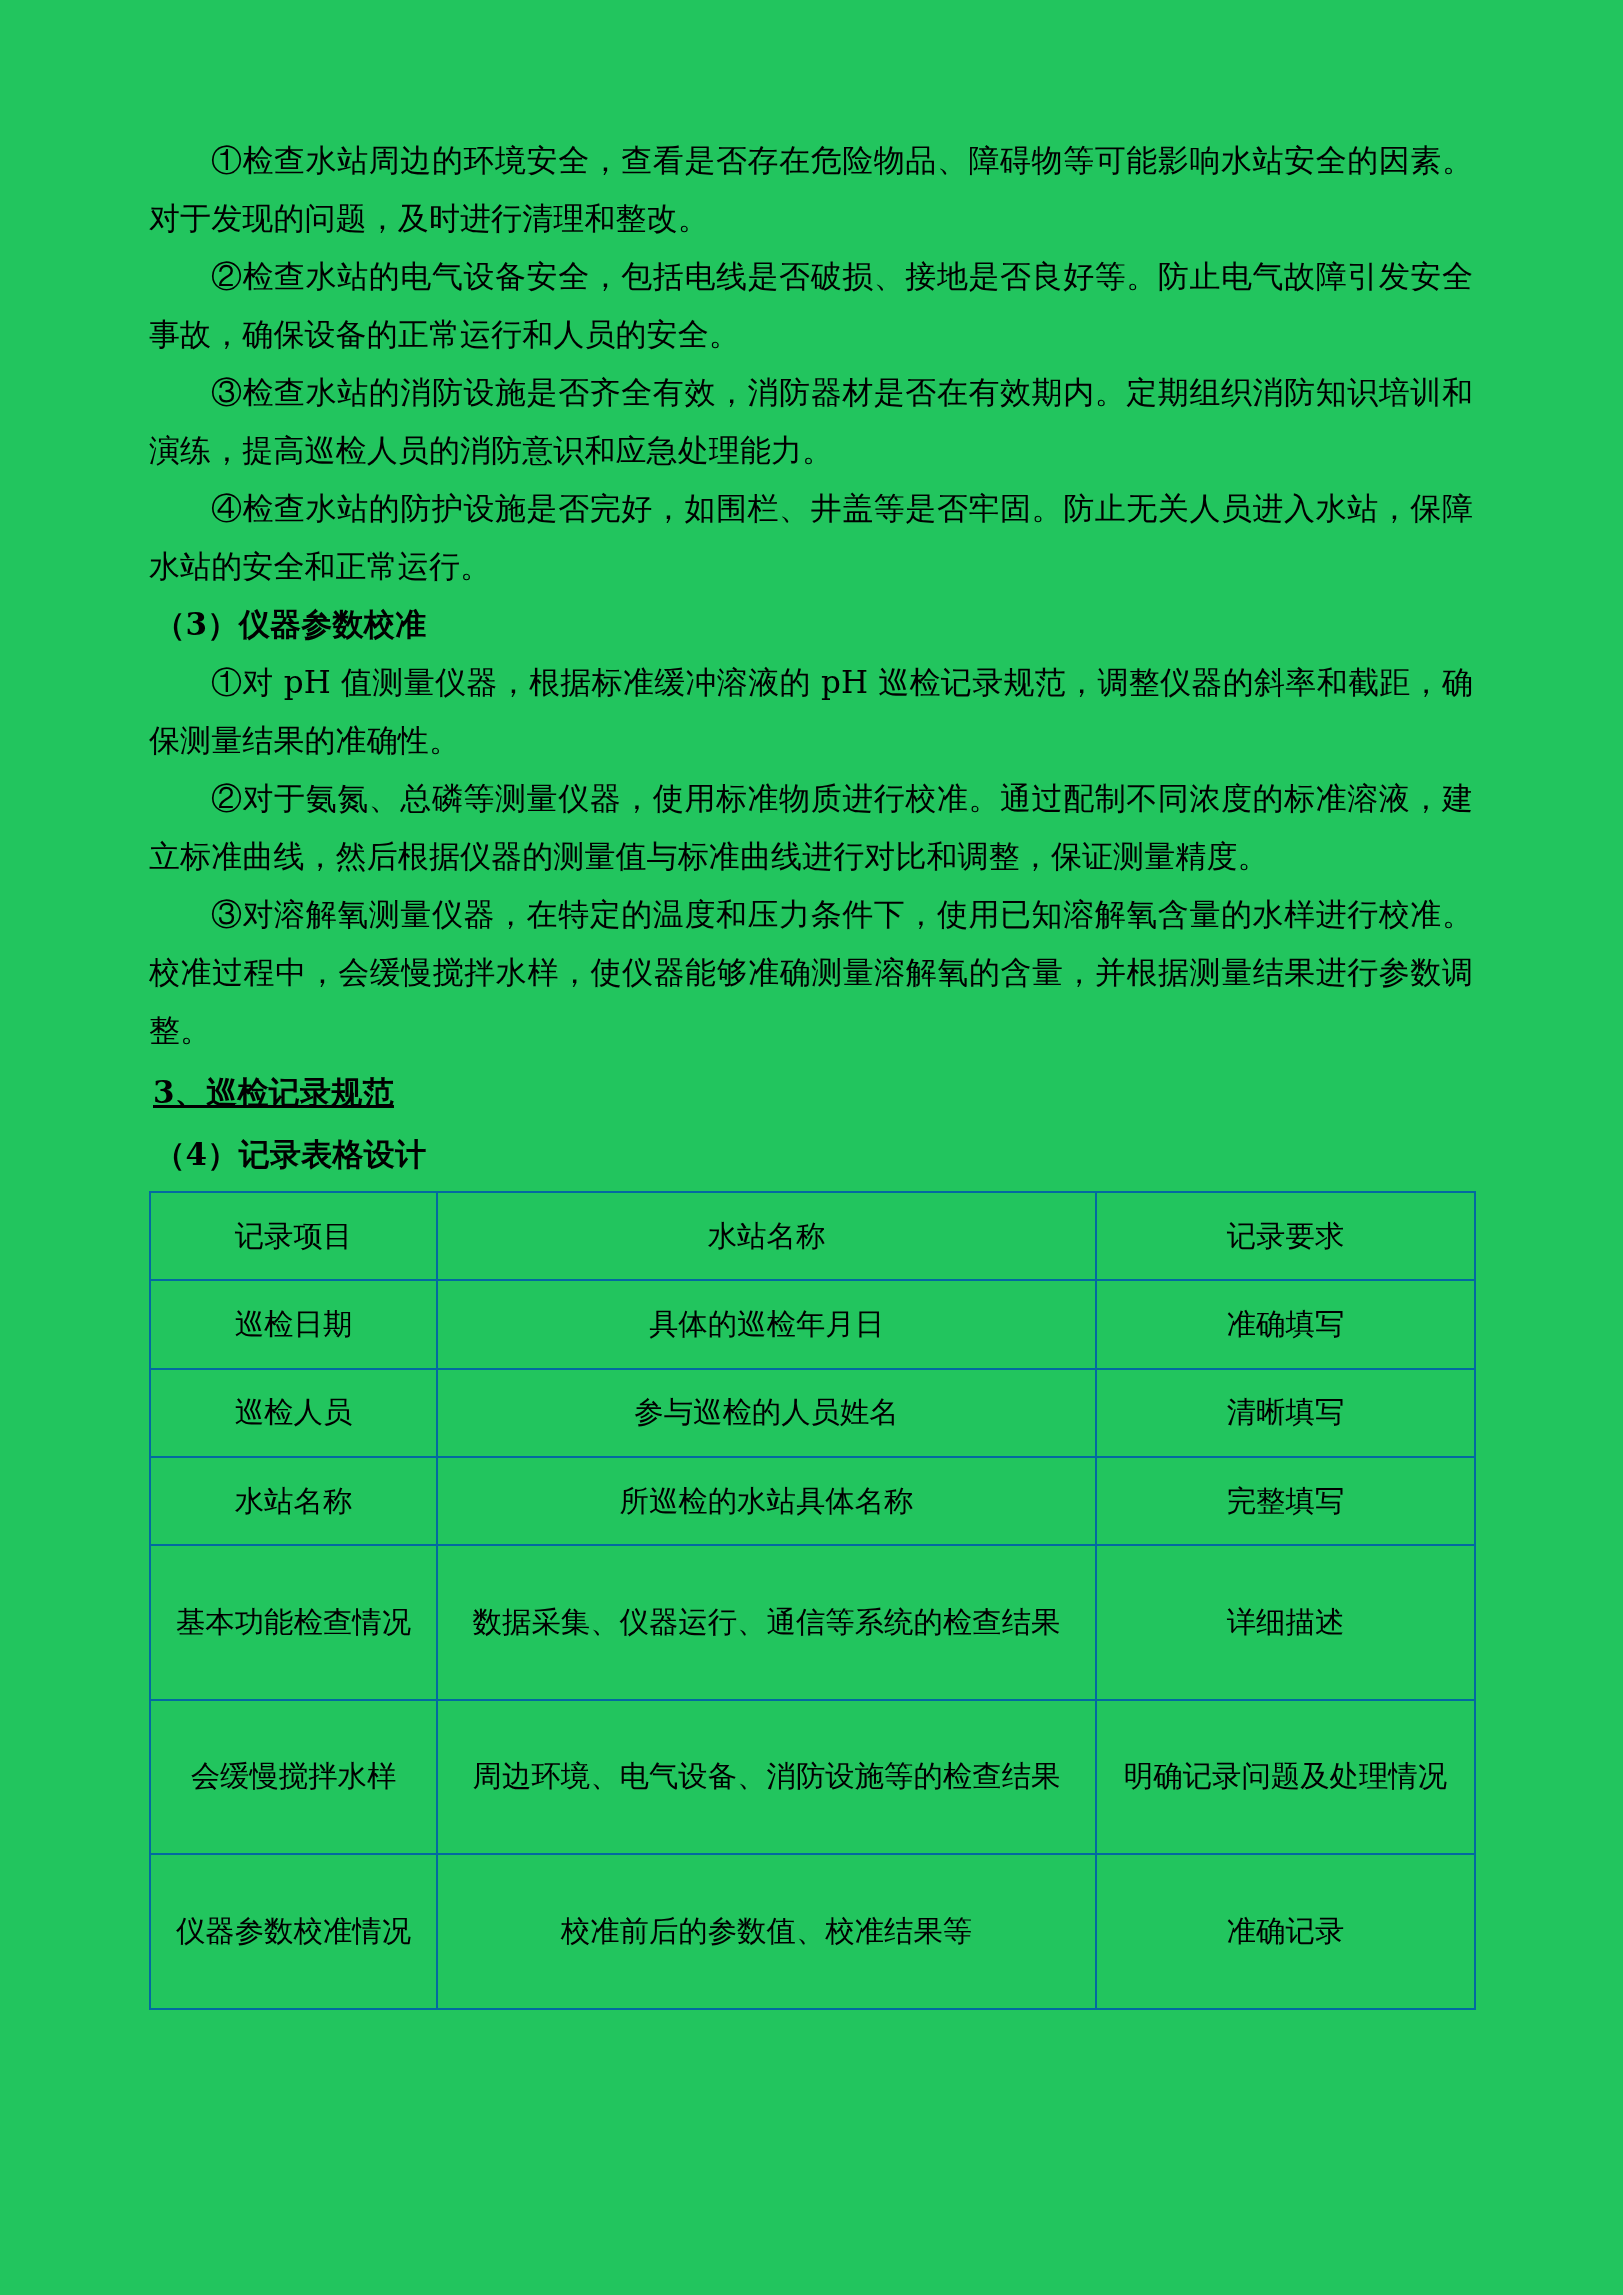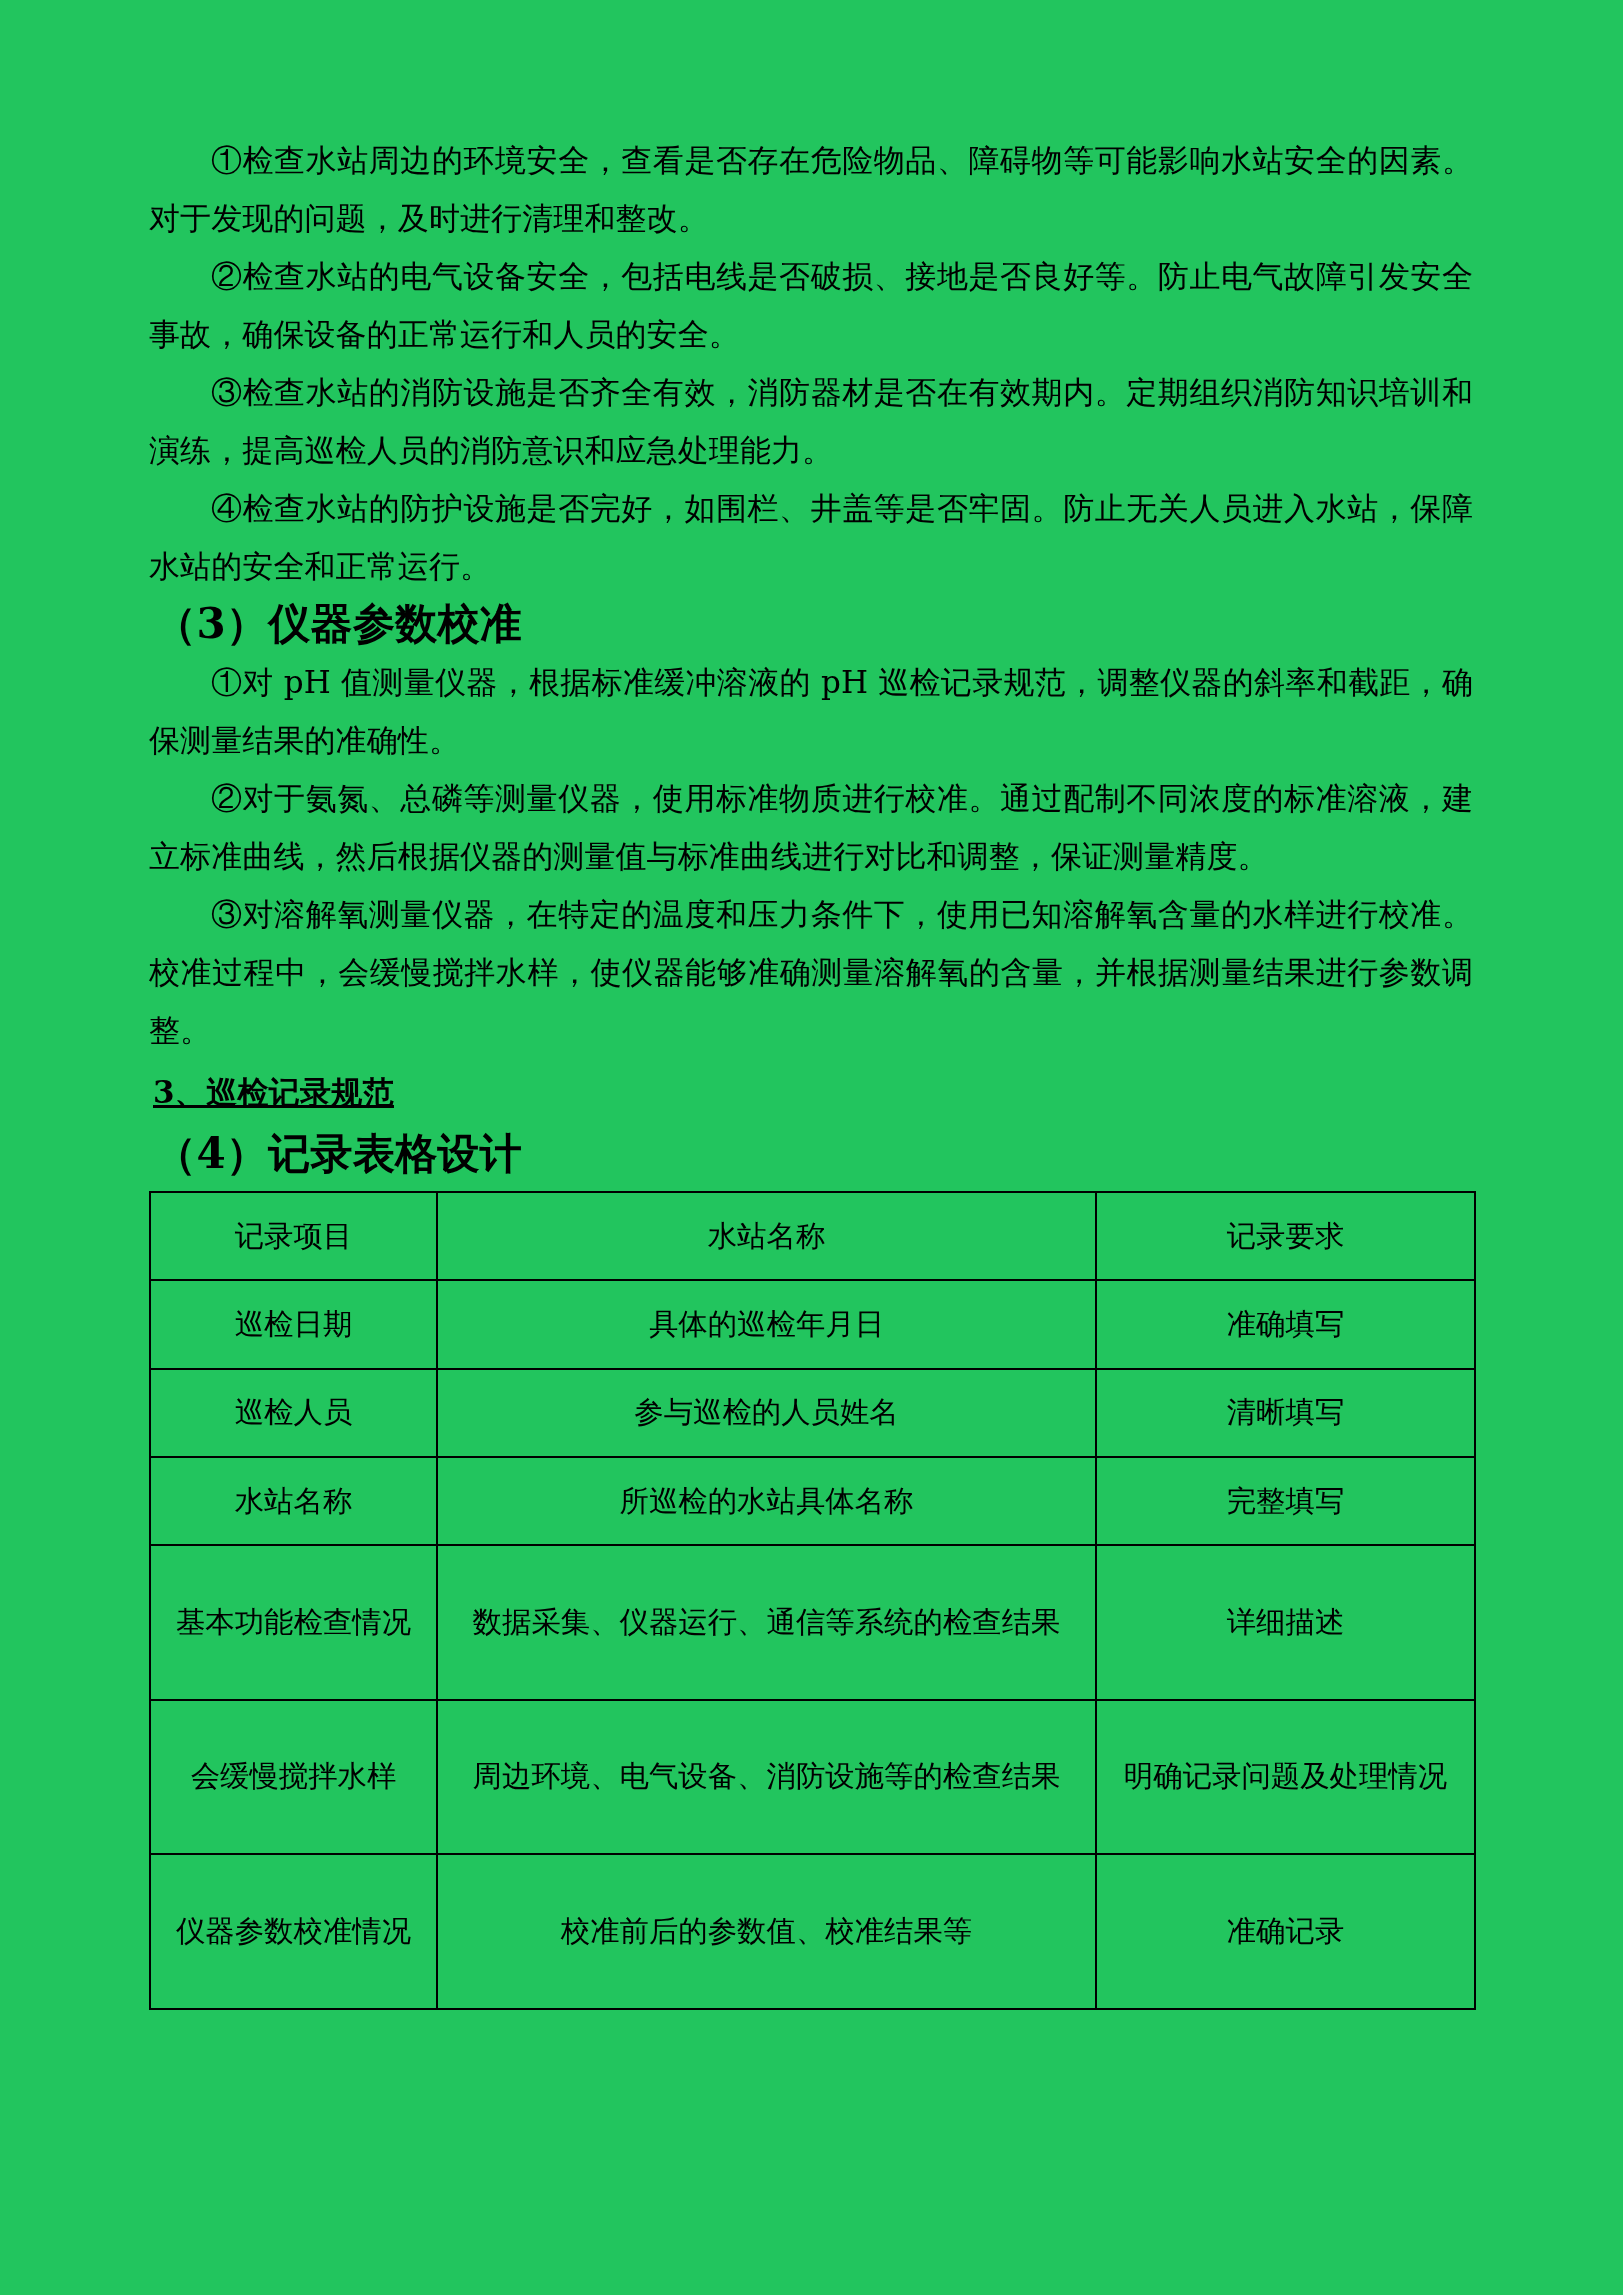--- a/index.html
+++ b/index.html
@@ -36,36 +36,36 @@
   .heading {
     font-size: 31px;
     line-height: 58px;
     font-weight: bold;
     margin: 4px;
     text-indent: 0;
     letter-spacing: 0.3px;
     text-decoration: underline;
   }
   .heading-indent {
-    font-size: 42px;
+    font-size: 31px;
     line-height: 58px;
     font-weight: bold;
     margin: 0;
     text-indent: 0;
     padding-left: 5.2px;
     letter-spacing: 0.3px;
   }
   table.record-table {
     border-collapse: collapse;
     width: 1325px;
     margin-top: 7.9px;
     table-layout: fixed;
   }
   table.record-table td {
-    border: 2px solid #000000;
+    border: 2px solid #0369a1;
     font-size: 29.4px;
     line-height: 55px;
     text-align: center;
     vertical-align: middle;
     padding: 9.2px 6.5px;
     word-break: break-all;
   }
   col.c1 { width: 287px; }
   col.c2 { width: 659px; }
   col.c3 { width: 379px; }

